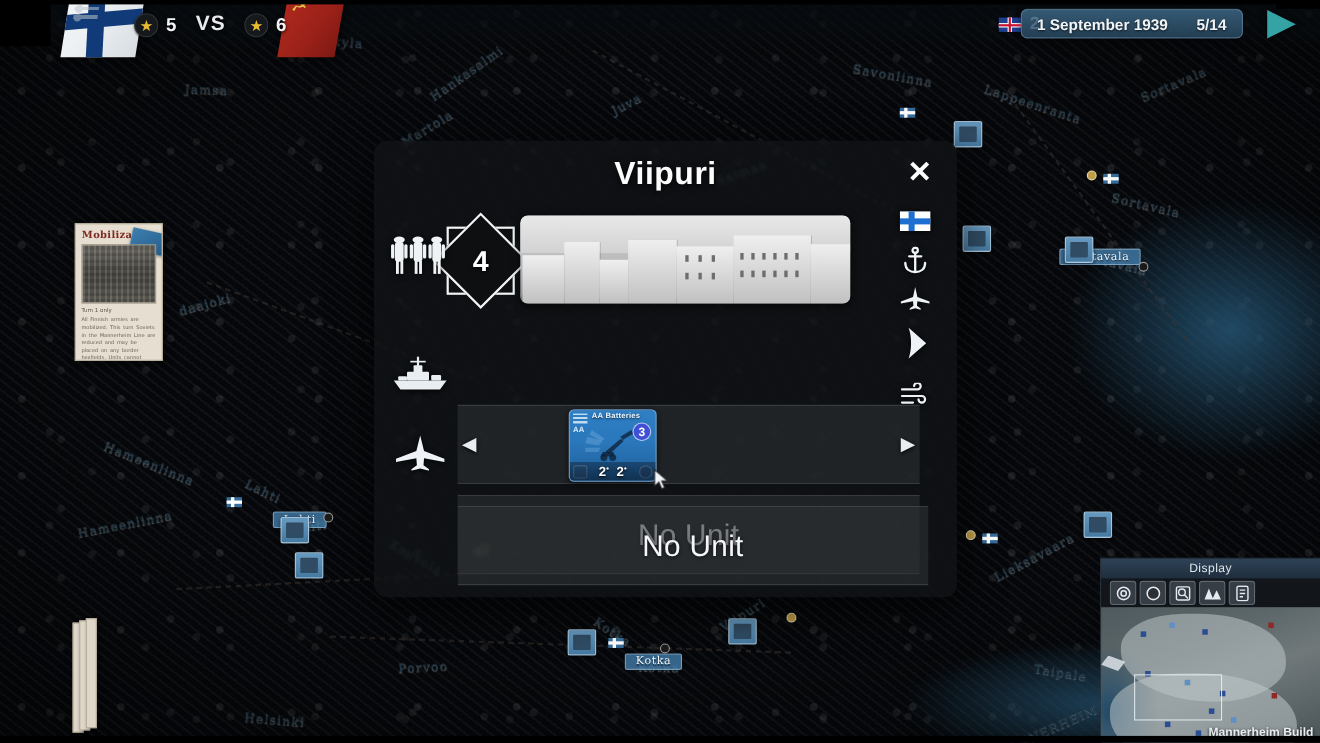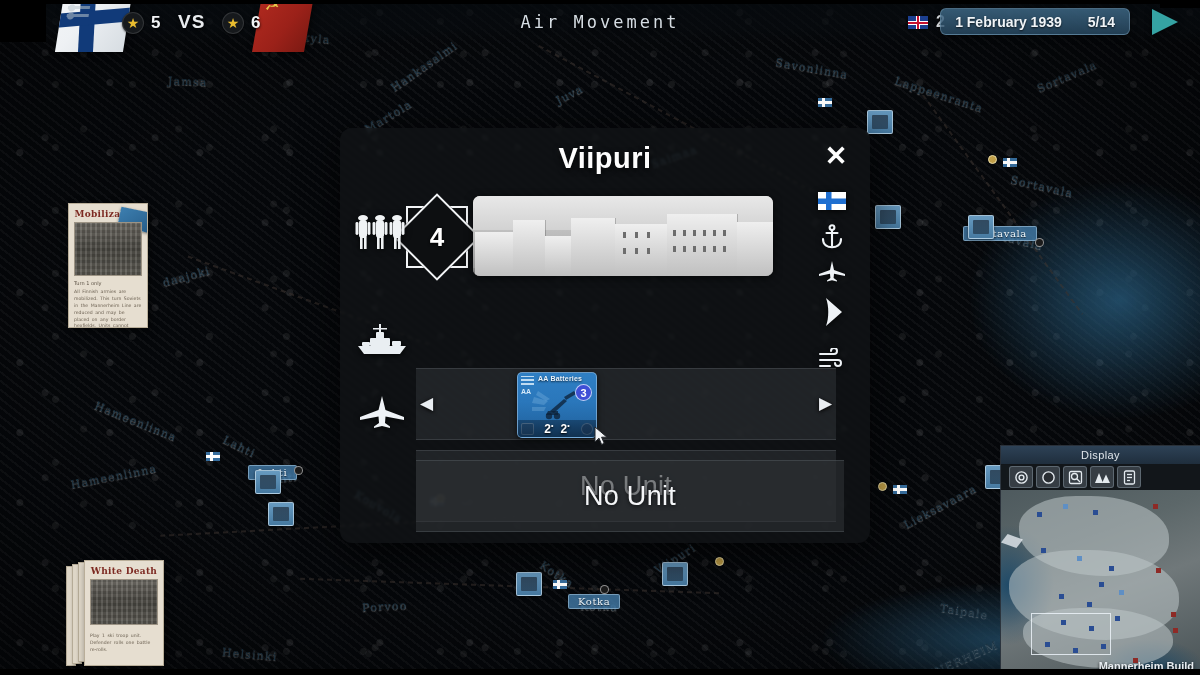--- a/index.html
+++ b/index.html
@@ -293,21 +293,21 @@
     position:absolute; right:3px; bottom:2px; width:12px; height:12px; border-radius:50%;
     background:#2a4f7a; border:1px solid rgba(210,230,248,.55);
   }
   .nav-arrow { position:absolute; color:#e9edf1; filter:drop-shadow(0 1px 2px #000); cursor:pointer; }
 
   
   #cursor { position:absolute; left:594px; top:426px; z-index:70; }
 
   
   #minimap-panel {
-    position:absolute; right:0; bottom:0; width:200px; height:230px; z-index:45;
+    position:absolute; right:0; bottom:0; width:200px; height:168px; z-index:45;
     background: rgba(24,29,34,.9); border-left:1px solid rgba(120,140,160,.2);
     border-top:1px solid rgba(120,140,160,.2);
   }
   #minimap-header {
     height:18px; display:flex; align-items:center; justify-content:center;
     color:#dfe5ea; font-size:11px; letter-spacing:.4px;
     background: linear-gradient(180deg, rgba(48,70,92,.9), rgba(32,48,64,.9));
   }
   #minimap-tools { height:26px; display:flex; align-items:center; gap:3px; padding:0 8px; background: rgba(18,22,26,.9); }
   .mm-tool {
@@ -421,25 +421,20 @@
     <div id="card-ribbon"></div>
     <div class="ec-title">Mobilization</div>
     <div class="ec-photo"></div>
     <div class="ec-sub">Turn 1 only</div>
     <div class="ec-body">All Finnish armies are mobilized. This turn Soviets in the Mannerheim Line are reduced and may be placed on any border hexfields. Units cannot enter Soviet border hexfields this turn. Units may not be reduced for the Mannerheim and Karelia lines replaced, if available.</div>
   </div>
 
   <div class="card-stack-edge" style="left:66px; top:566px; width:10px; height:100px;"></div>
   <div class="card-stack-edge" style="left:72px; top:564px; width:10px; height:100px;"></div>
   <div class="card-stack-edge" style="left:78px; top:562px; width:10px; height:100px;"></div>
-  <div class="event-card" style="left:84px; top:560px; width:80px; height:106px;">
-    <div class="ec-title">White Death</div>
-    <div class="ec-photo" style="height:46px;"></div>
-    <div class="ec-body" style="margin-top:8px;">Play 1 ski troop unit. Defender rolls one battle re-rolls.</div>
-  </div>
 
   <div id="topbar">
     <div id="flag-fi">
         <div id="flag-fi-lion"></div>
       </div>
     <div id="flag-su">
         <div id="flag-su-ham">☭</div>
       </div>
 
     <div class="score-group" style="left:122px;">
@@ -451,32 +446,31 @@
 
     <div id="vs-text">VS</div>
 
     <div class="score-group" style="left:222px;">
       <div class="star-badge">
           <span>★</span>
         </div>
       <div class="score-num">6</div>
     </div>
 
-    <div id="phase-title">Air Movement</div>
 
     <div id="uk-group">
       <div id="uk-flag">
           <div id="uk-cross"></div>
           <div id="uk-cross2"></div>
         </div>
       <div id="uk-num">2</div>
     </div>
 
     <div id="date-panel">
-      <span>1 February 1939</span>
+      <span>1 September 1939</span>
       <span>5/14</span>
     </div>
     <div id="next-arrow"></div>
   </div>
 
   <div id="dialog">
     <div id="dialog-header">
       <div id="dialog-title">Viipuri</div>
       <div id="dialog-close">✕</div>
     </div>

